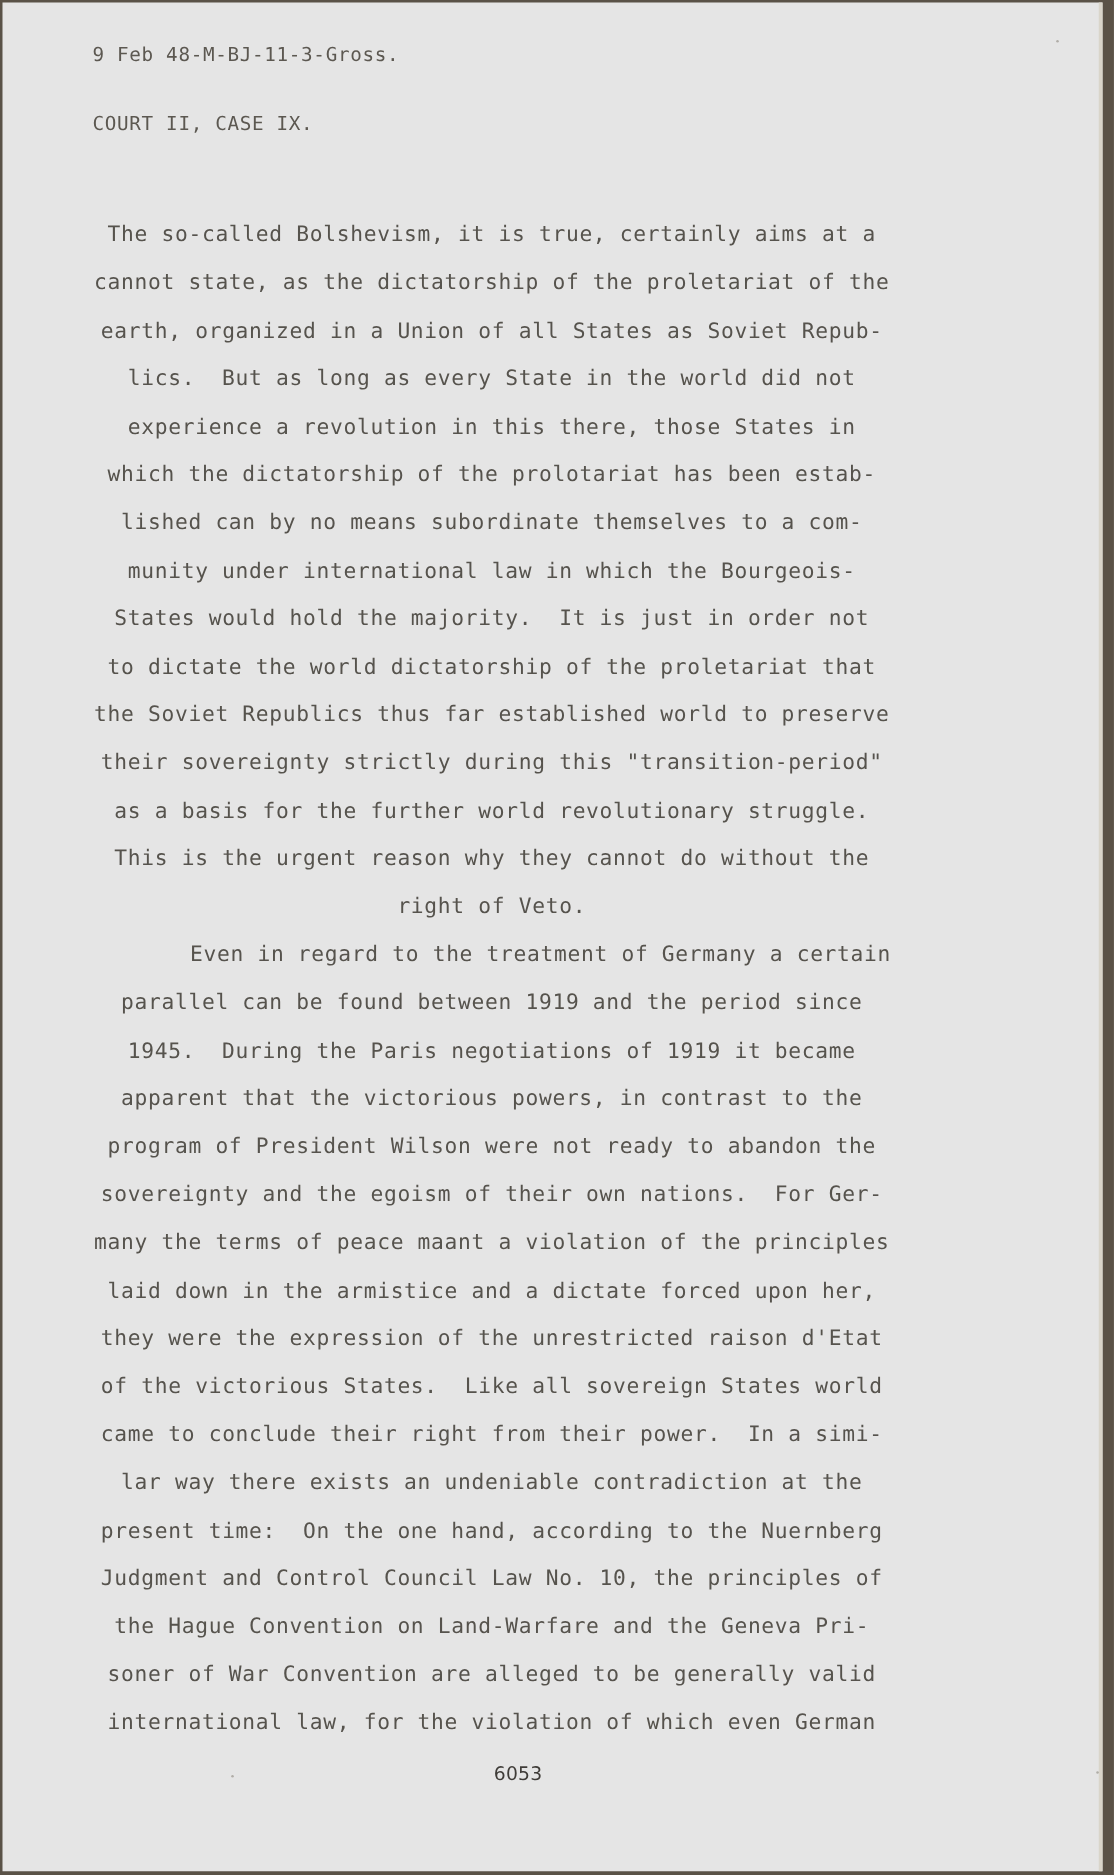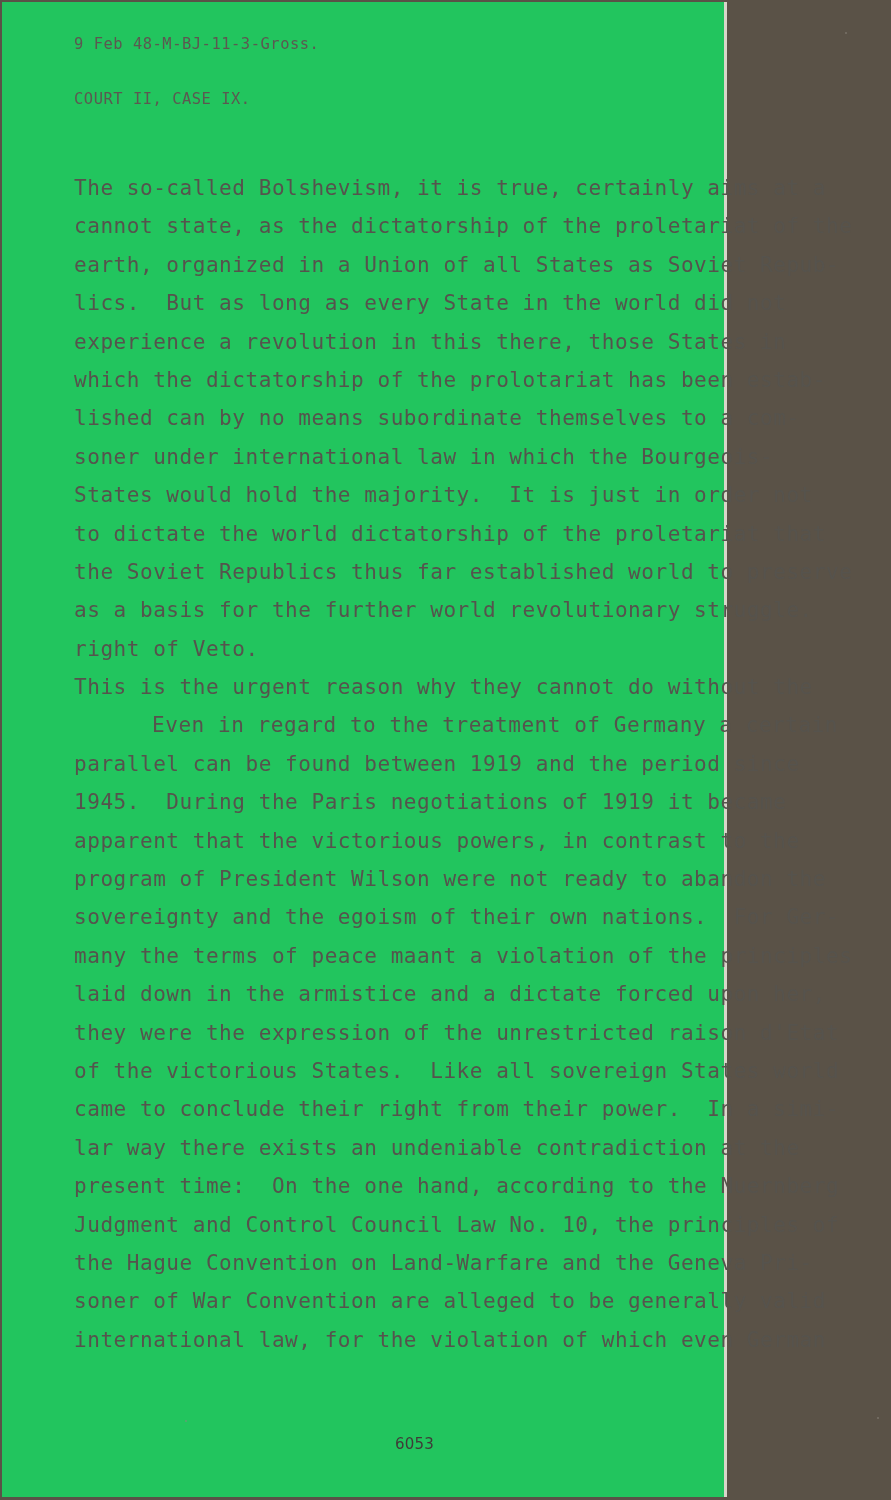--- a/index.html
+++ b/index.html
@@ -9,23 +9,23 @@
     }
     body {
       width: 891px;
       height: 1500px;
       overflow: hidden;
     }
     .page {
       position: absolute;
       left: 2px;
       top: 2px;
-      width: 725px;
+      width: 880px;
       height: 1495px;
-      background: #22c55e;
+      background: #e5e5e5;
       box-sizing: border-box;
       border-right: 3px solid #d9d5ca;
     }
     .typed {
       font-family: "DejaVu Sans Mono", "Liberation Mono", monospace;
       color: #55524c;
       font-size: 15.4px;
       letter-spacing: 0.55px;
       white-space: pre;
       position: absolute;
@@ -34,36 +34,36 @@
     .header-line-1 { top: 33px; color: #5c5851; }
     .header-line-2 { top: 88px; color: #5c5851; }
     .body-text {
       position: absolute;
       left: 72px;
       top: 174px;
     }
     .body-text .line {
       font-family: "DejaVu Sans Mono", "Liberation Mono", monospace;
       color: #56534d;
-      font-size: 21px;
+      font-size: 17px;
       letter-spacing: 0.55px;
       white-space: pre;
       height: 38.4px;
       line-height: 24px;
+      text-align: center;
     }
     .body-text .line.indent { padding-left: 78px; }
     .page-number {
       position: absolute;
       top: 1408px;
       left: 393px;
       font-family: "DejaVu Sans", "Liberation Sans", sans-serif;
       font-size: 15px;
       color: #3f3c38;
       letter-spacing: 0.2px;
-      margin-top: 25px;
     }
     .speck {
       position: absolute;
       width: 2px; height: 2px;
       background: #8c877d;
       border-radius: 1px;
       opacity: 0.6;
     }
   </style>
 </head>
@@ -74,27 +74,28 @@
   <div class="typed header-line-2">COURT II, CASE IX.</div>
 
   <div class="body-text" id="body-text">
       <div class="line">The so-called Bolshevism, it is true, certainly aims at a</div>
       <div class="line">cannot state, as the dictatorship of the proletariat of the</div>
       <div class="line">earth, organized in a Union of all States as Soviet Repub-</div>
       <div class="line">lics.  But as long as every State in the world did not</div>
       <div class="line">experience a revolution in this there, those States in</div>
       <div class="line">which the dictatorship of the prolotariat has been estab-</div>
       <div class="line">lished can by no means subordinate themselves to a com-</div>
-      <div class="line">soner under international law in which the Bourgeois-</div>
+      <div class="line">munity under international law in which the Bourgeois-</div>
       <div class="line">States would hold the majority.  It is just in order not</div>
       <div class="line">to dictate the world dictatorship of the proletariat that</div>
       <div class="line">the Soviet Republics thus far established world to preserve</div>
+      <div class="line">their sovereignty strictly during this "transition-period"</div>
       <div class="line">as a basis for the further world revolutionary struggle.</div>
+      <div class="line">This is the urgent reason why they cannot do without the</div>
       <div class="line">right of Veto.</div>
-      <div class="line">This is the urgent reason why they cannot do without the</div>
       <div class="line indent">Even in regard to the treatment of Germany a certain</div>
       <div class="line">parallel can be found between 1919 and the period since</div>
       <div class="line">1945.  During the Paris negotiations of 1919 it became</div>
       <div class="line">apparent that the victorious powers, in contrast to the</div>
       <div class="line">program of President Wilson were not ready to abandon the</div>
       <div class="line">sovereignty and the egoism of their own nations.  For Ger-</div>
       <div class="line">many the terms of peace maant a violation of the principles</div>
       <div class="line">laid down in the armistice and a dictate forced upon her,</div>
       <div class="line">they were the expression of the unrestricted raison d'Etat</div>
       <div class="line">of the victorious States.  Like all sovereign States world</div>

